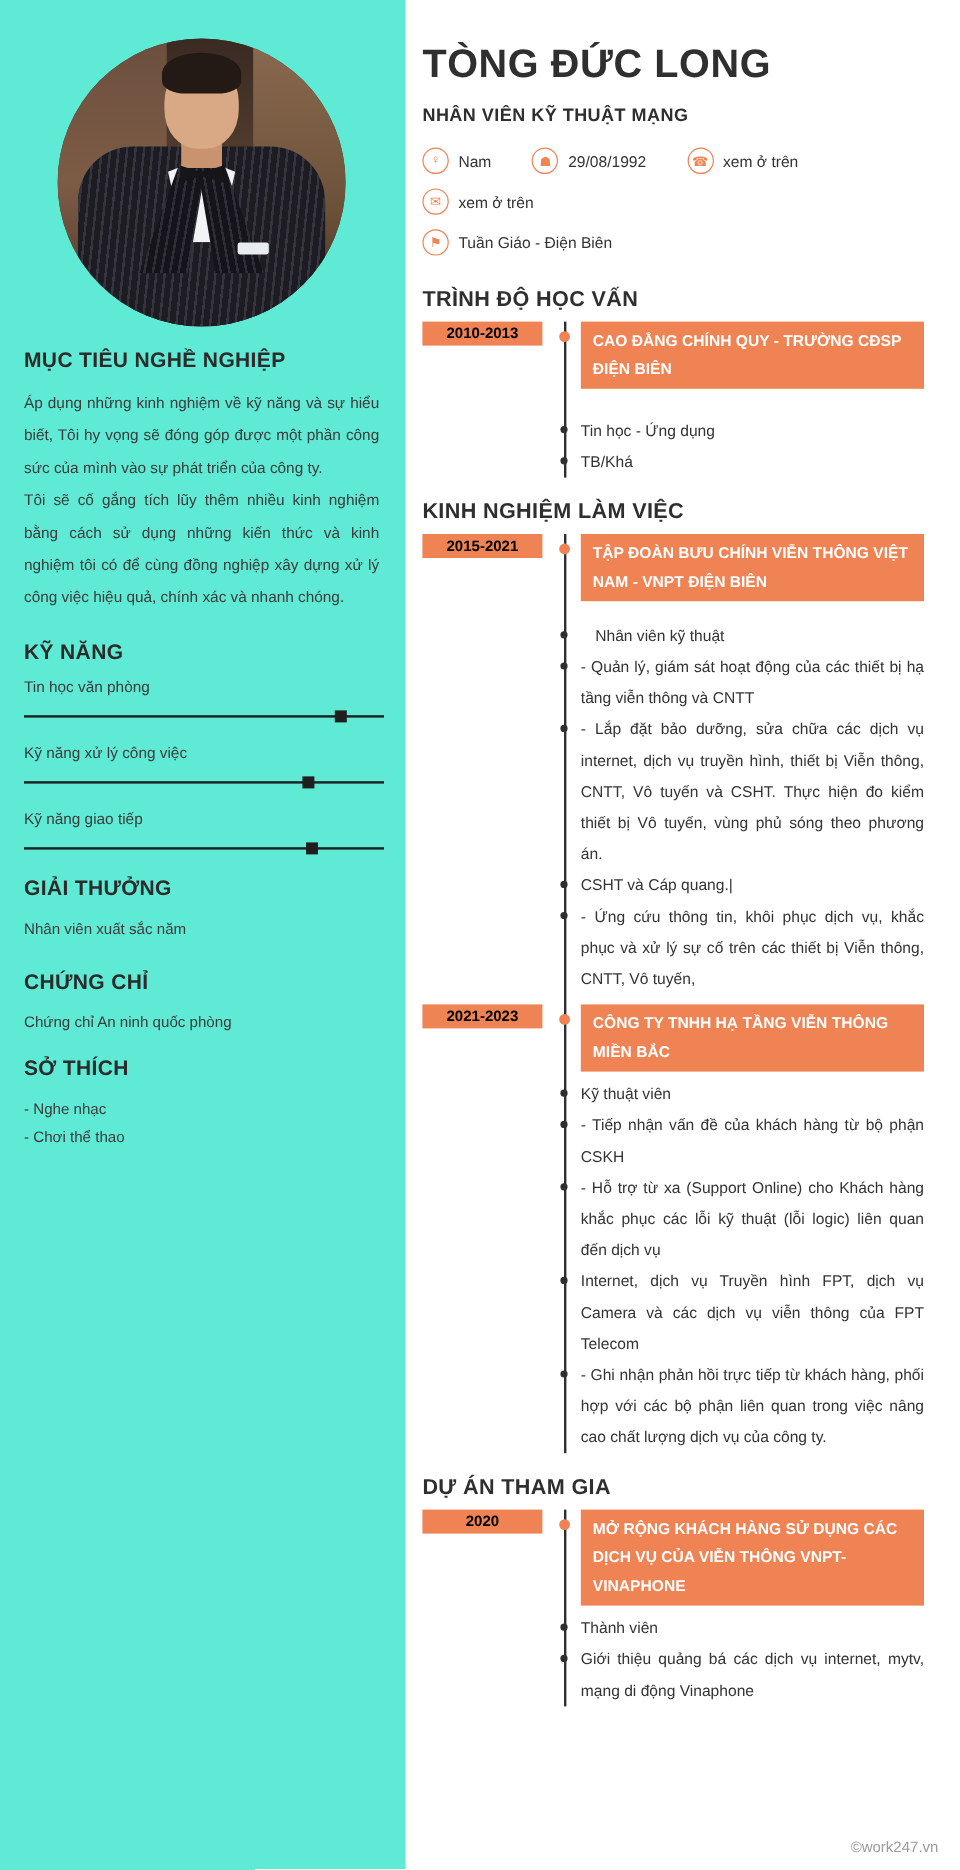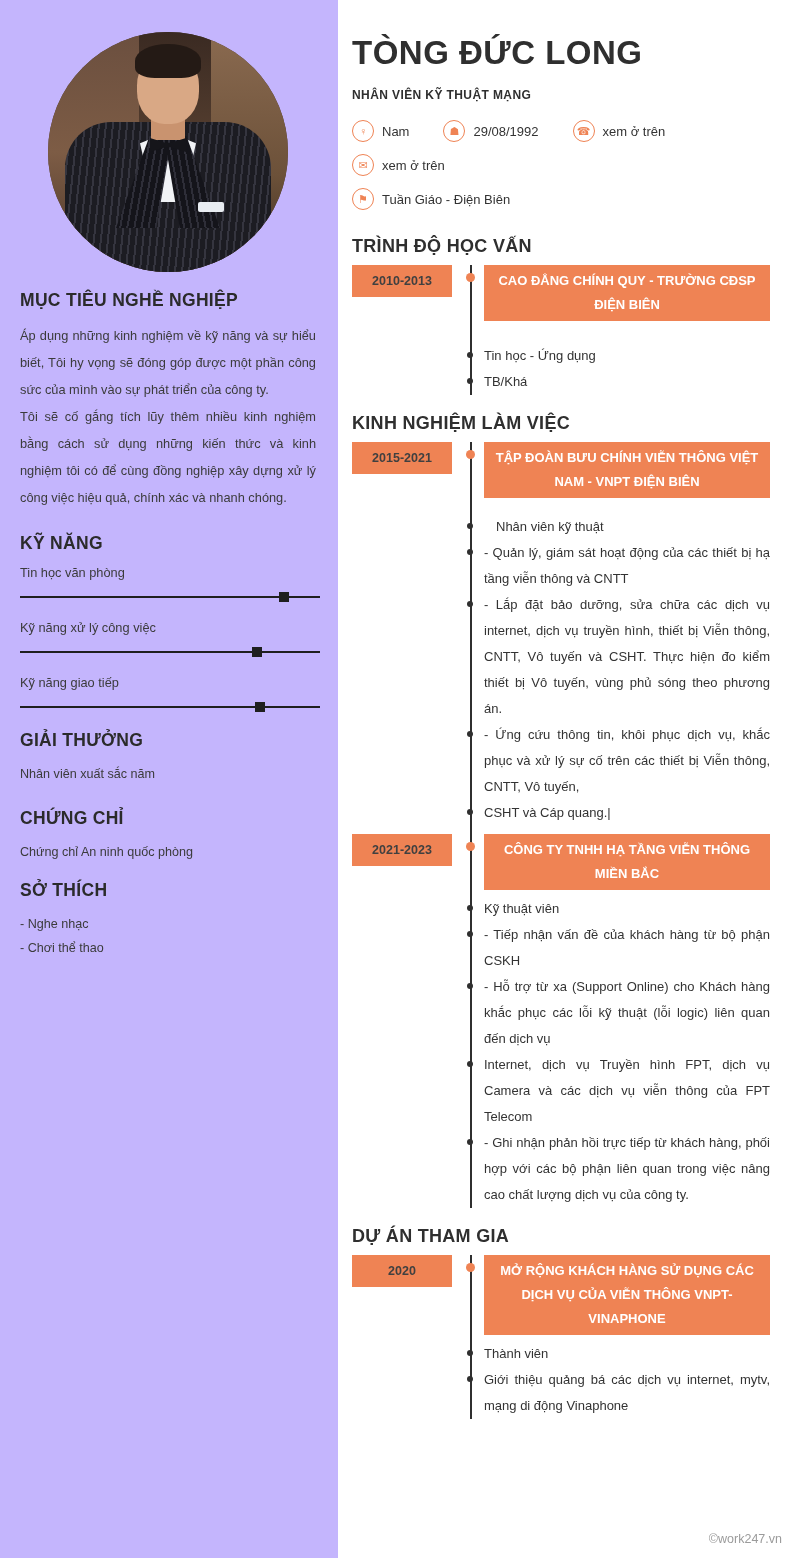--- a/index.html
+++ b/index.html
@@ -14,21 +14,21 @@
     width: 800px;
     height: 1558px;
     background: #ffffff;
     display: flex;
     overflow: hidden;
   }
 
   
   .sidebar {
     width: 338px;
-    background: #c4b5fd;
+    background: #5eead4;
     padding: 0 22px 0 20px;
     position: relative;
   }
   .photo-wrap {
     width: 100%;
     height: 290px;
     display: flex;
     align-items: center;
     justify-content: center;
     padding-top: 14px;
@@ -122,21 +122,21 @@
   .main {
     flex: 1;
     padding: 34px 30px 0 14px;
     position: relative;
   }
   .name {
     font-size: 33px; font-weight: bold; color: #2f2f2f;
     letter-spacing: .5px; margin-bottom: 16px;
   }
   .job {
-    font-size: 12px; font-weight: bold; color: #2f2f2f;
+    font-size: 15px; font-weight: bold; color: #2f2f2f;
     letter-spacing: .4px; margin-bottom: 18px;
   }
   .contacts { margin-bottom: 26px; }
   .crow { display: flex; align-items: center; margin-bottom: 12px; flex-wrap: wrap; }
   .citem { display: flex; align-items: center; margin-right: 34px; }
   .cico {
     width: 22px; height: 22px; border-radius: 50%;
     border: 1.4px solid #ef8354; color: #ef8354;
     display: flex; align-items: center; justify-content: center;
     font-size: 11px; margin-right: 8px; flex: none;
@@ -148,32 +148,32 @@
     letter-spacing: .3px; margin: 4px 0 8px 0;
   }
   .tl { position: relative; padding-left: 120px; }
   .tl::before {
     content: ""; position: absolute; left: 118px; top: 0; bottom: 0;
     width: 1.5px; background: #2f2f2f;
   }
   .tl-row { position: relative; margin-bottom: 0; }
   .year {
     position: absolute; left: -120px; top: 0;
-    width: 100px; height: 32px; background: #ef8354;
-    color: #404040; font-size: 12.5px; font-weight: bold;
+    width: 100px; height: 20px; background: #ef8354;
+    color: #000000; font-size: 12.5px; font-weight: bold;
     display: flex; align-items: center; justify-content: center;
   }
   .dot {
     position: absolute; left: -6.5px; top: 8px; width: 9px; height: 9px;
     border-radius: 50%; background: #ef8354; z-index: 2;
   }
   .dot.sm { width: 6px; height: 6px; left: -5px; top: 9px; background: #2f2f2f; }
   .role-box {
     background: #ef8354; color: #fff; font-size: 13px; font-weight: bold;
-    line-height: 24px; padding: 4px 10px; margin-left: 12px; text-align: center;
+    line-height: 24px; padding: 4px 10px; margin-left: 12px;
   }
   .line {
     font-size: 13px; color: #333; line-height: 26px;
     padding-left: 12px; text-align: justify;
   }
   .sec { margin-bottom: 18px; }
 
   .wm {
     position: absolute; right: 18px; bottom: 12px;
     font-size: 12.5px; color: #9b9b9b;
@@ -314,25 +314,25 @@
         <div class="tl-row">
           <span class="dot sm"></span>
           <div class="line">- Quản lý, giám sát hoạt động của các thiết bị hạ tầng viễn thông và CNTT</div>
         </div>
         <div class="tl-row">
           <span class="dot sm"></span>
           <div class="line">- Lắp đặt bảo dưỡng, sửa chữa các dịch vụ internet, dịch vụ truyền hình, thiết bị Viễn thông, CNTT, Vô tuyến và CSHT. Thực hiện đo kiểm thiết bị Vô tuyến, vùng phủ sóng theo phương án.</div>
         </div>
         <div class="tl-row">
           <span class="dot sm"></span>
+          <div class="line">CSHT và Cáp quang.|</div>
+        </div>
+        <div class="tl-row">
+          <span class="dot sm"></span>
           <div class="line">- Ứng cứu thông tin, khôi phục dịch vụ, khắc phục và xử lý sự cố trên các thiết bị Viễn thông, CNTT, Vô tuyến,</div>
-        </div>
-        <div class="tl-row">
-          <span class="dot sm"></span>
-          <div class="line">CSHT và Cáp quang.|</div>
         </div>
 
         <div class="tl-row" style="margin-top:8px;">
           <span class="year">2021-2023</span>
           <span class="dot"></span>
           <div class="role-box">CÔNG TY TNHH HẠ TẦNG VIỄN THÔNG MIỀN BẮC</div>
         </div>
         <div class="tl-row" style="margin-top:6px;">
           <span class="dot sm"></span>
           <div class="line">Kỹ thuật viên</div>

